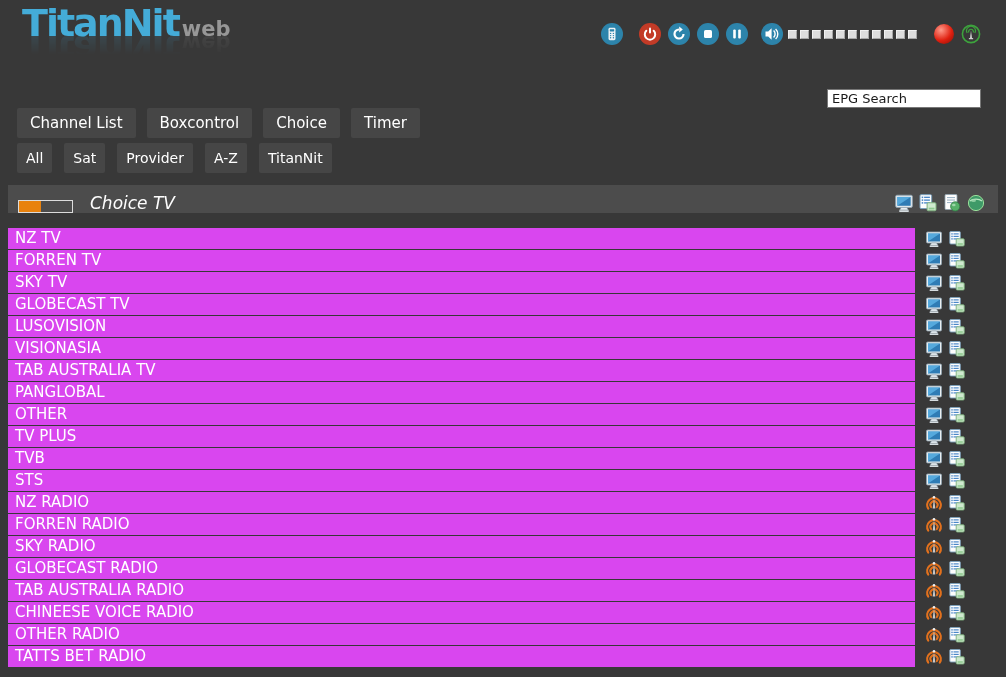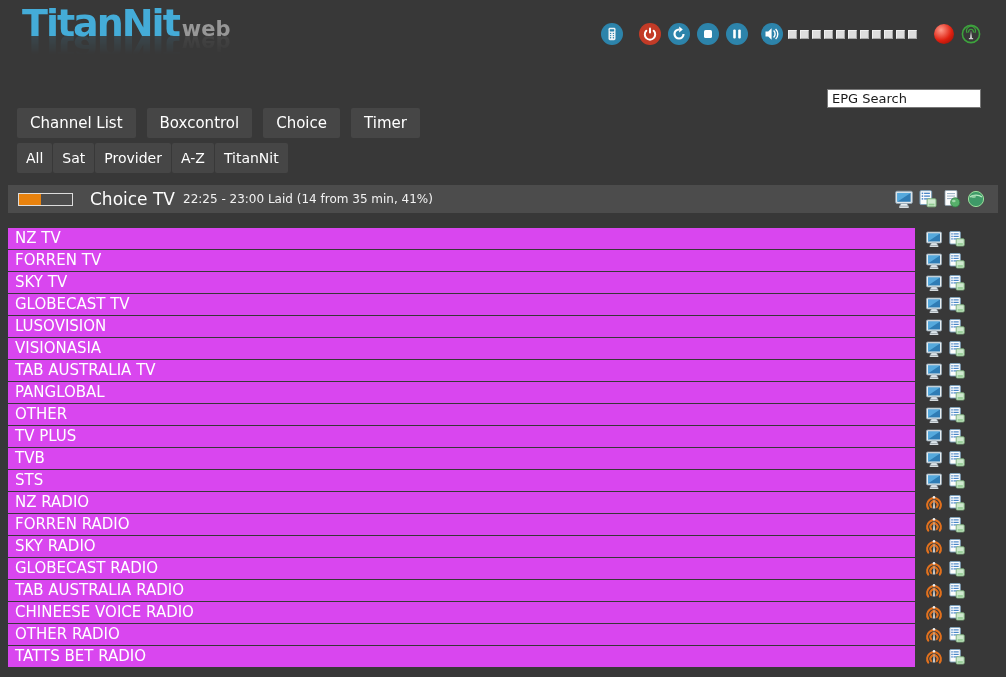--- a/index.html
+++ b/index.html
@@ -65,35 +65,35 @@
     position:absolute; top:89px; right:25px;
     width:154px; height:19px;
     background:#fff; color:#1a1a1a;
     border:1px solid #777;
     font-size:13px; font-family:"DejaVu Sans","Liberation Sans",sans-serif;
     padding:4px 4px;
   }
 
   
   .nav-main { position:absolute; left:17px; top:108px; display:flex; gap:11px; }
-  .nav-filters { position:absolute; left:17px; top:143px; display:flex; gap:1px; }
+  .nav-filters { position:absolute; left:17px; top:143px; display:flex; gap:12px; }
   .nav-btn {
     background:#464646; color:#fff;
     border:none; border-radius:2px;
     font-family:"DejaVu Sans","Liberation Sans",sans-serif;
     font-size:15px; line-height:21px; height:30px;
     padding:0 13px; cursor:pointer; white-space:nowrap;
   }
   .nav-filters .nav-btn { font-size:14px; padding:0 9px; }
 
   
   .now-playing {
     position:absolute; left:8px; top:185px; width:990px; height:28px;
     background:#4c4c4c;
-    display:flex; align-items:center;
+    display:flex; align-items:flex-end;font-style:italic;
   }
   .progress {
     width:55px; height:13px;
     border:1px solid #dcdcdc;
     margin-left:10px;
     flex:0 0 auto;
   }
   .progress-fill { height:100%; background:#e8820e; }
   .np-channel { margin-left:17px; font-size:17px; color:#fdfdfd; white-space:nowrap; }
   .np-details { margin-left:8px; font-size:12px; color:#f2f2f2; white-space:nowrap; }
@@ -216,21 +216,20 @@
   <button class="nav-btn">Provider</button>
   <button class="nav-btn">A-Z</button>
   <button class="nav-btn">TitanNit</button>
 </div>
 
 <div class="now-playing">
   <div class="progress">
     <div class="progress-fill" style="width: 41%;"></div>
   </div>
   <span class="np-channel">Choice TV</span>
-  <span class="np-details">22:25 - 23:00 Laid (14 from 35 min, 41%)</span>
   <span class="np-icons">
     <span class="icon-btn">
       <svg width="20" height="20" viewBox="0 0 18 18">
           <rect x="1.5" y="2" width="15" height="11" rx="1.2" fill="#e9eef1" stroke="#8fa3b0" stroke-width="0.8"></rect>
           <rect x="3" y="3.5" width="12" height="8" fill="#2f7cb5"></rect>
           <polygon points="3,3.5 15,3.5 3,11.5" fill="#5cb1e4" opacity="0.85"></polygon>
           <polygon points="6.5,13 11.5,13 12.8,15.3 5.2,15.3" fill="#e9eef1" stroke="#8fa3b0" stroke-width="0.6"></polygon>
           <rect x="4.5" y="15.6" width="9" height="1.4" rx="0.7" fill="#d6dde1"></rect>
         </svg>
     </span>

